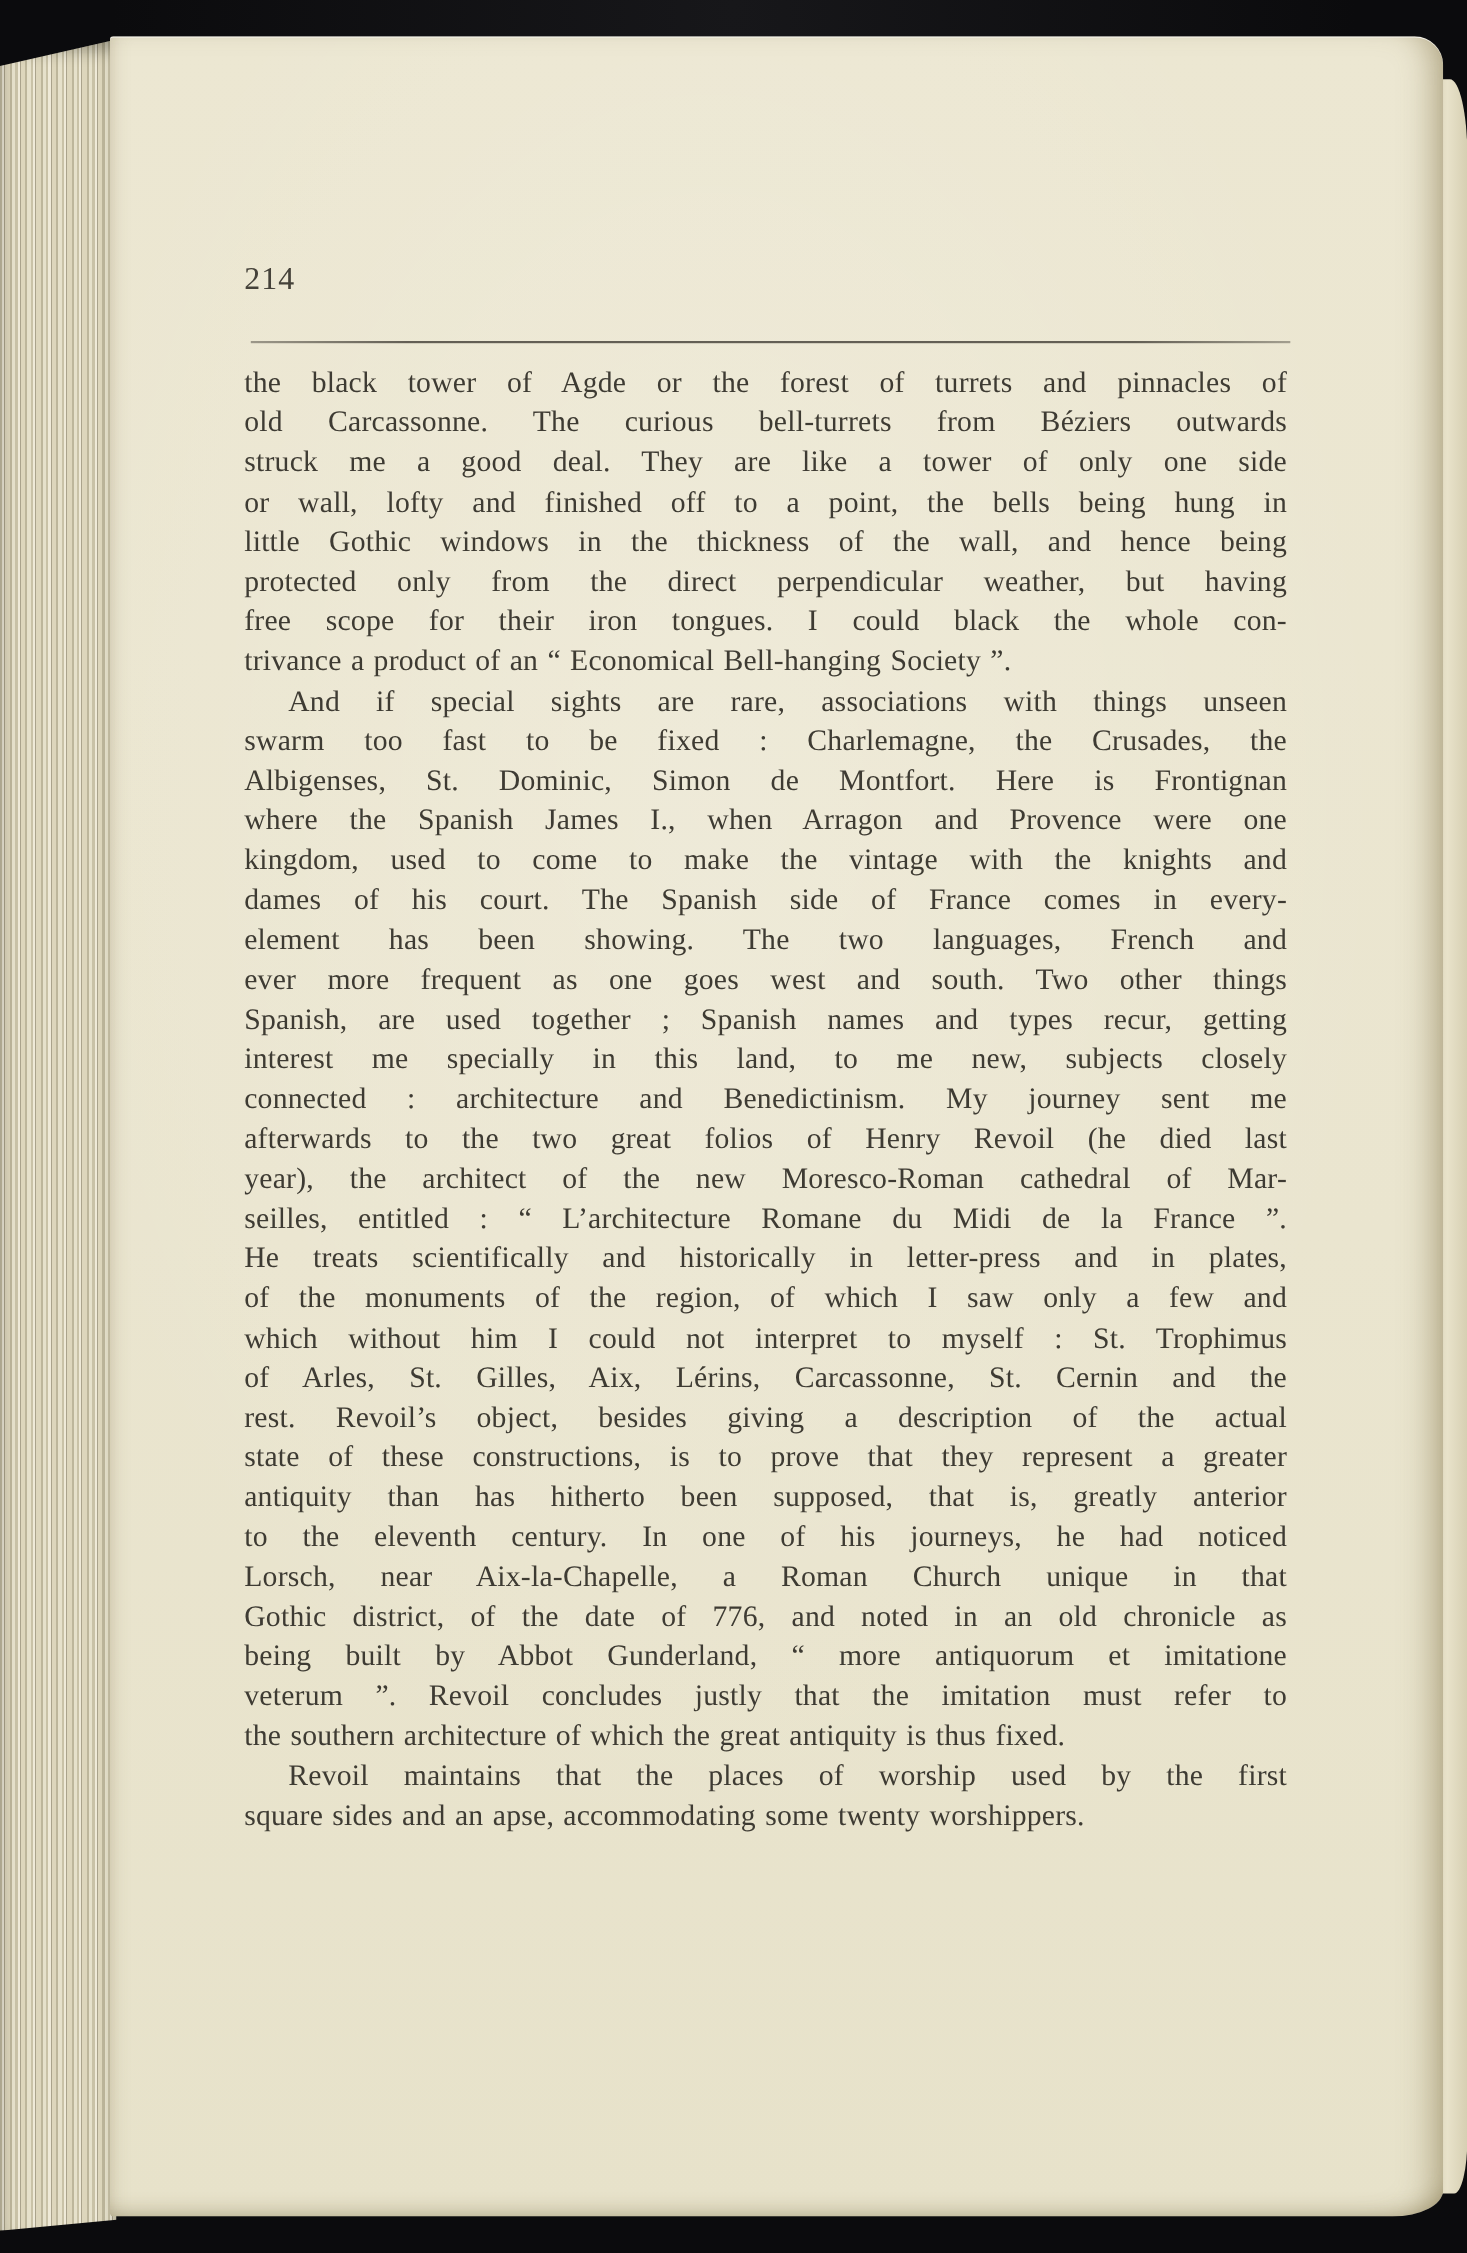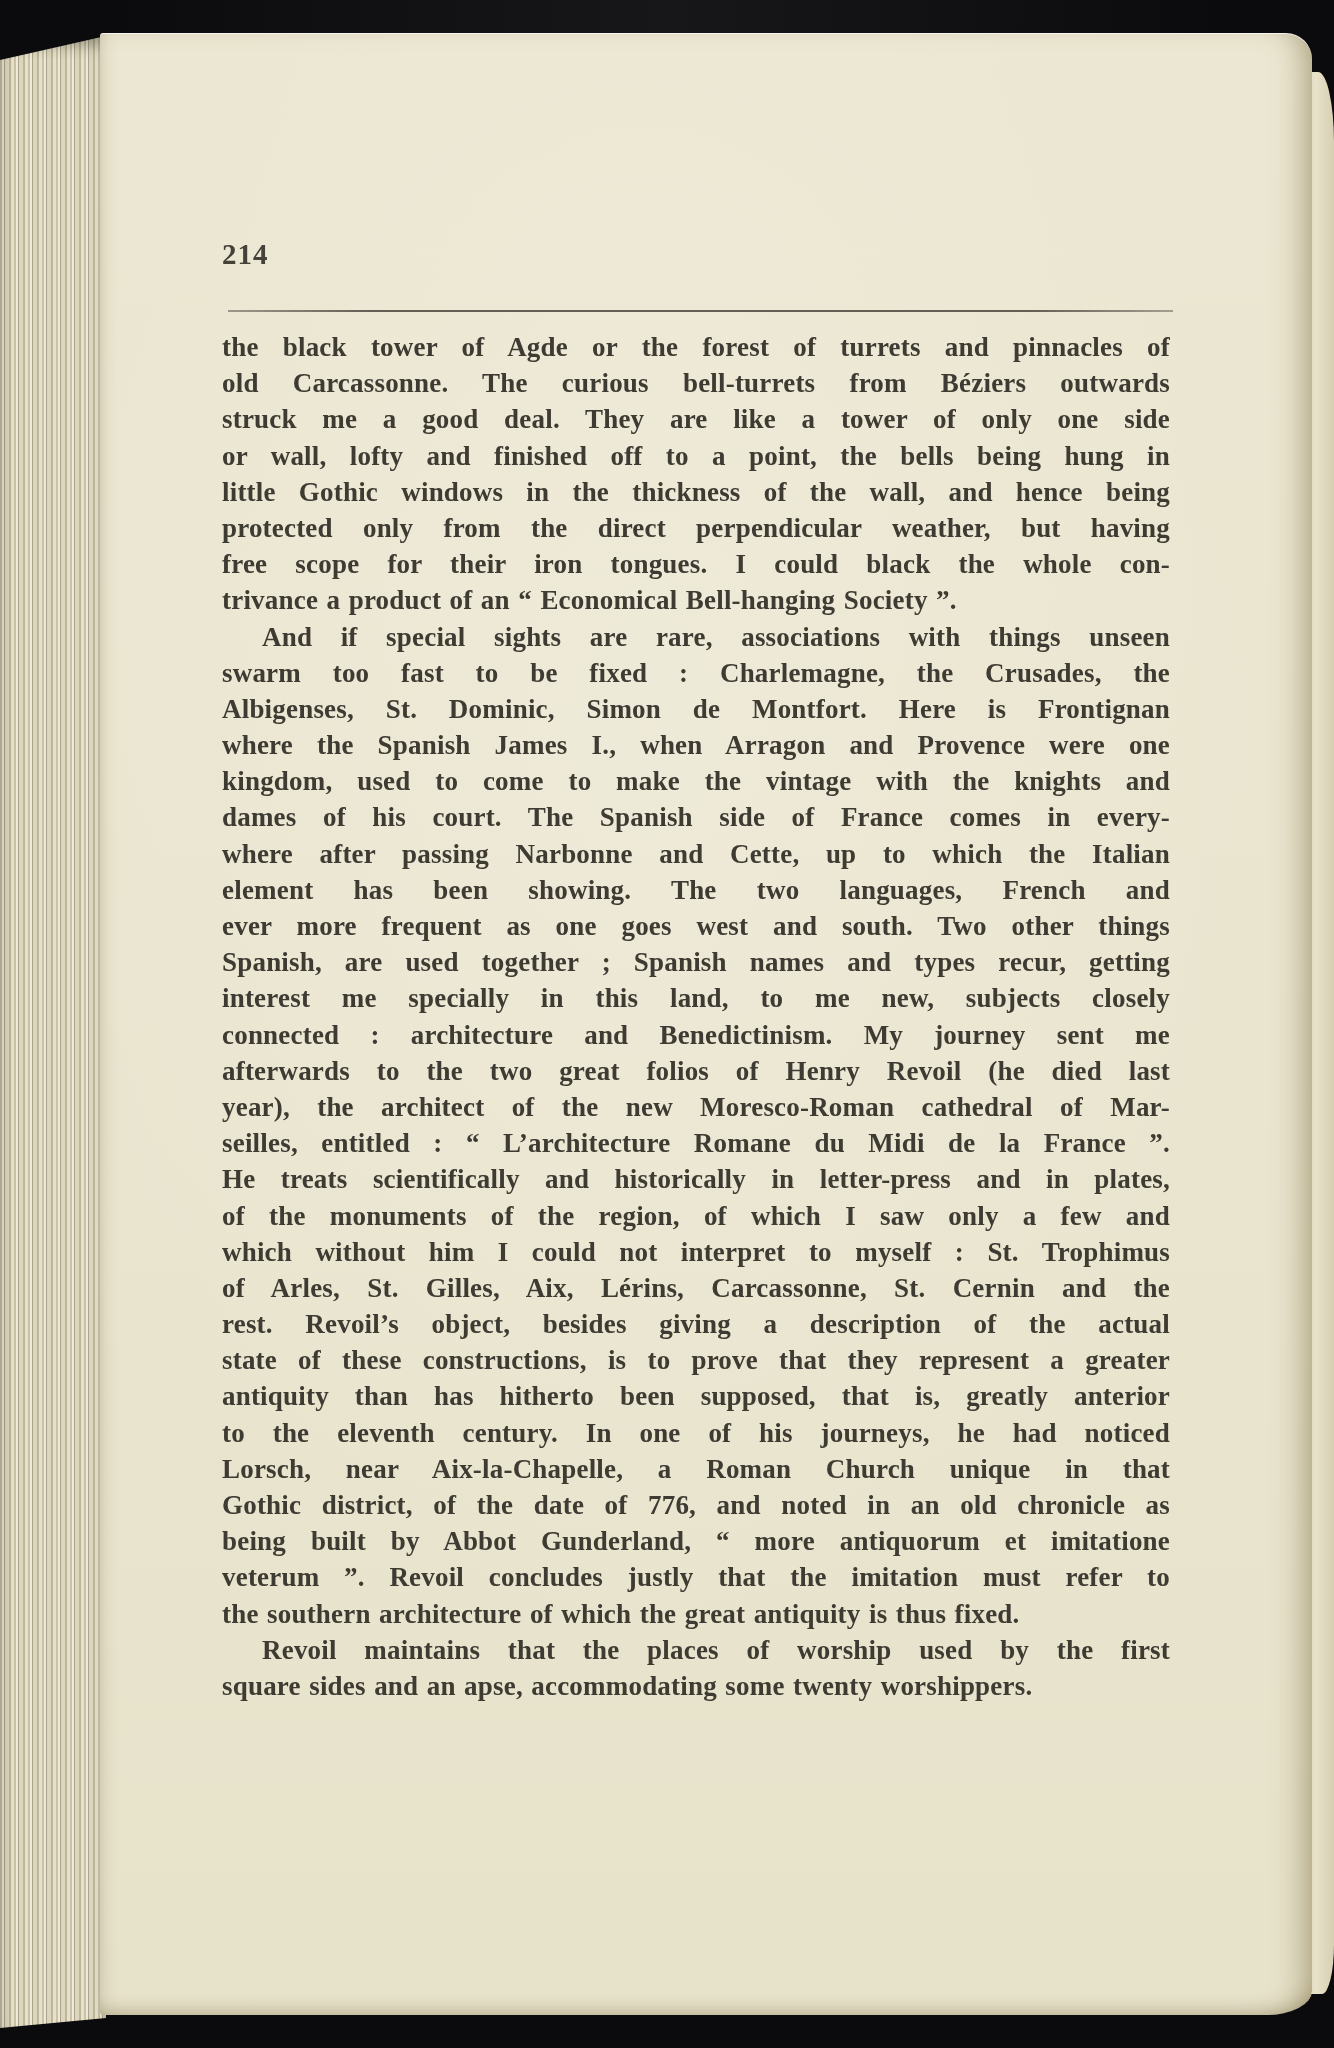--- a/index.html
+++ b/index.html
@@ -50,21 +50,20 @@
     width: 1212px; height: 1982px;
     background:
       radial-gradient(ellipse 900px 1400px at 45% 35%, rgba(255,255,255,0.18), rgba(255,255,255,0) 70%),
       linear-gradient(180deg, #ece7d2 0%, #eae5cf 55%, #e7e2ca 100%);
     border-radius: 3px 26px 46px 3px / 3px 26px 24px 3px;
     box-shadow:
       inset 0 1px 0 rgba(255,255,255,0.75),
       inset -26px 0 30px -18px rgba(120,104,58,0.50),
       inset 0 -14px 18px -12px rgba(110,95,55,0.35),
       inset 14px 0 18px -14px rgba(110,95,55,0.25);
-    font-weight: bold;
   }
 
   .page-number {
     position: absolute;
     left: 122px; top: 205px;
     font-size: 29px;
     color: #45423a;
     letter-spacing: 1px;
   }
 
@@ -125,21 +124,20 @@
       <div class="text-line">little Gothic windows in the thickness of the wall, and hence being</div>
       <div class="text-line">protected only from the direct perpendicular weather, but having</div>
       <div class="text-line">free scope for their iron tongues.  I could black the whole con-</div>
       <div class="text-line end">trivance a product of an “ Economical Bell-hanging Society ”.</div>
       <div class="text-line indent">And if special sights are rare, associations with things unseen</div>
       <div class="text-line">swarm too fast to be fixed :  Charlemagne, the Crusades, the</div>
       <div class="text-line">Albigenses, St. Dominic, Simon de Montfort.  Here is Frontignan</div>
       <div class="text-line">where the Spanish James I., when Arragon and Provence were one</div>
       <div class="text-line">kingdom, used to come to make the vintage with the knights and</div>
       <div class="text-line">dames of his court.  The Spanish side of France comes in every-</div>
-      <div class="text-line">where after passing Narbonne and Cette, up to which the Italian</div>
       <div class="text-line">element has been showing.  The two languages, French and</div>
       <div class="text-line">ever more frequent as one goes west and south.  Two other things</div>
       <div class="text-line">Spanish, are used together ;  Spanish names and types recur, getting</div>
       <div class="text-line">interest me specially in this land, to me new, subjects closely</div>
       <div class="text-line">connected :  architecture and Benedictinism.  My journey sent me</div>
       <div class="text-line">afterwards to the two great folios of Henry Revoil (he died last</div>
       <div class="text-line">year), the architect of the new Moresco-Roman cathedral of Mar-</div>
       <div class="text-line">seilles, entitled :  “ L’architecture Romane du Midi de la France ”.</div>
       <div class="text-line">He treats scientifically and historically in letter-press and in plates,</div>
       <div class="text-line">of the monuments of the region, of which I saw only a few and</div>

